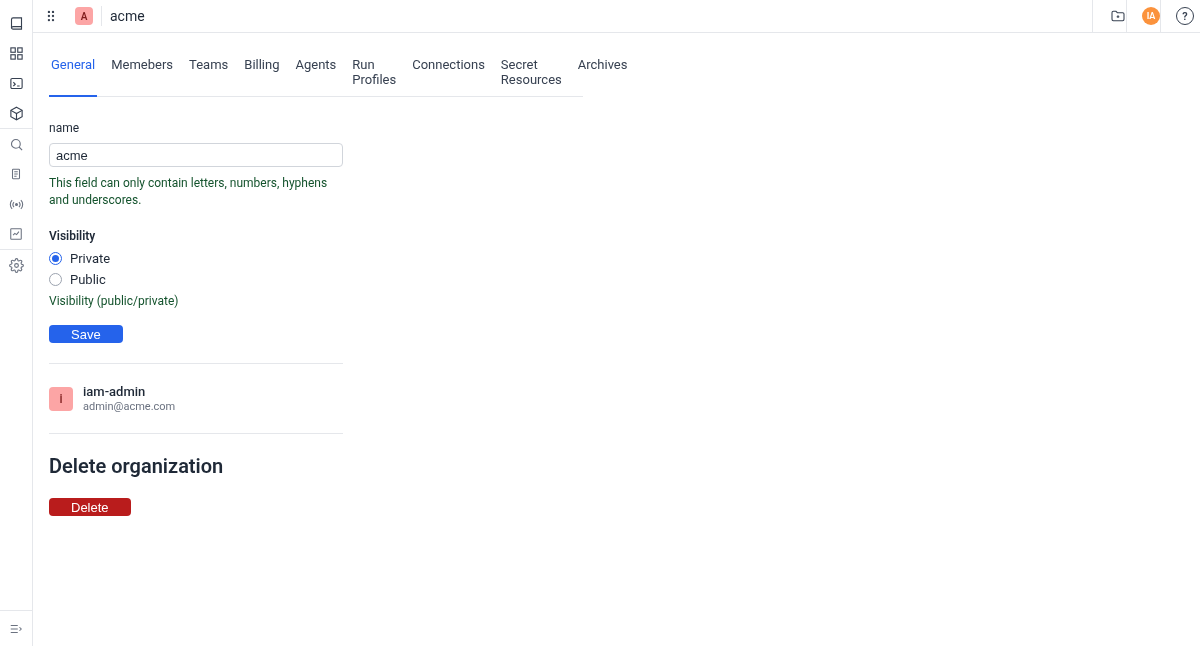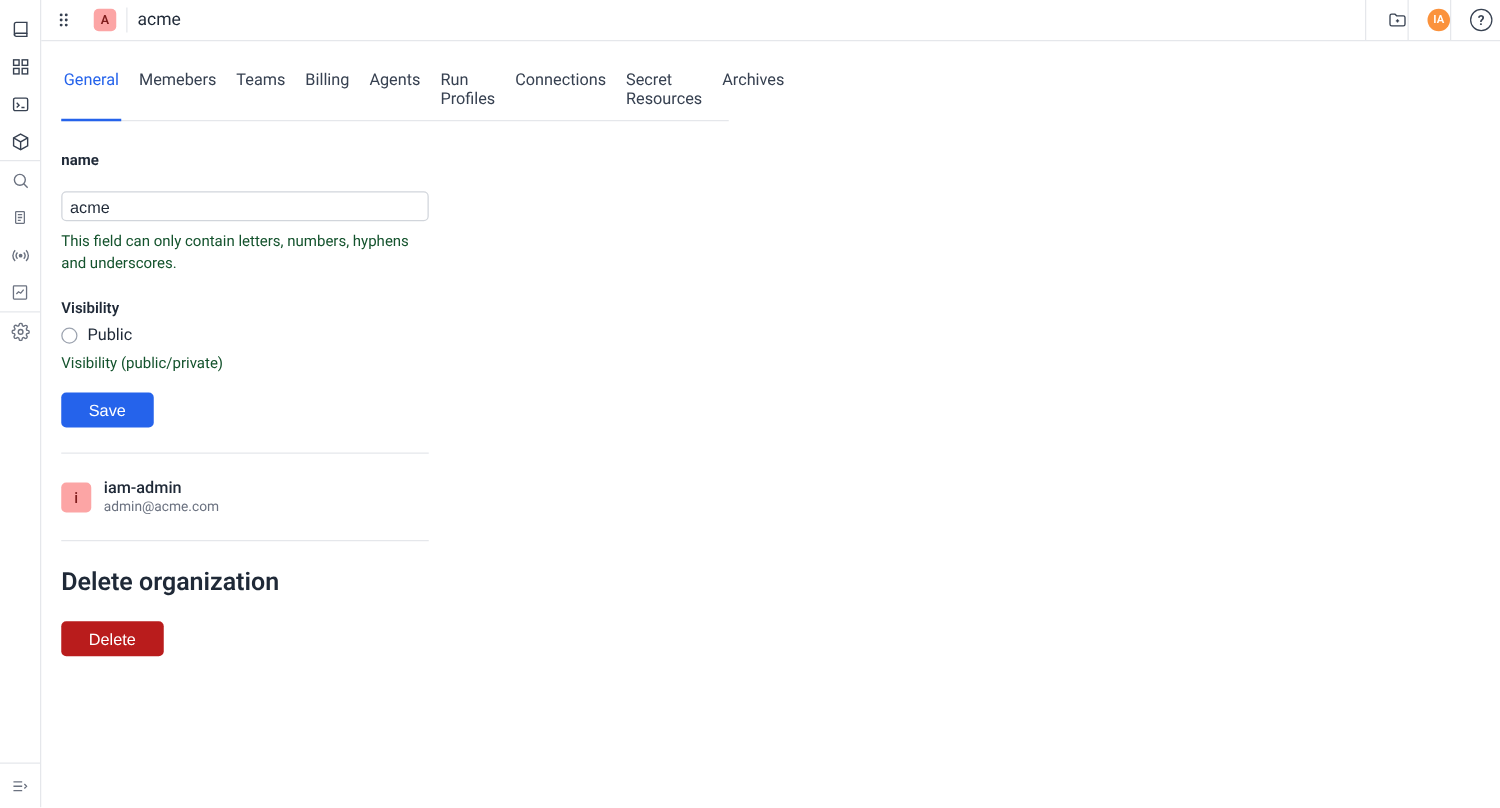--- a/index.html
+++ b/index.html
@@ -28,31 +28,31 @@
   .avatar { width:18px; height:18px; border-radius:50%; background:#fb923c; color:#fff; font-size:9px; font-weight:600; display:flex; align-items:center; justify-content:center; }
   .help-icon { width:18px; height:18px; border:1.5px solid #374151; border-radius:50%; display:flex; align-items:center; justify-content:center; font-size:11px; font-weight:600; color:#374151; }
 
   
   .content { padding: 18px 16px; overflow:auto; }
   .tabs { display:flex; gap:12px; border-bottom:1px solid #e5e7eb; margin-bottom: 24px; width: 534px; max-width:100%; }
   .tab { padding: 6px 2px 8px 2px; font-size: 13px; color:#374151; cursor:pointer; border-bottom: 2px solid transparent; margin-bottom:-1px; }
   .tab.active { color:#2563eb; border-bottom-color:#2563eb; font-weight:400; }
 
   .section { width: 294px; max-width:100%; }
-  .label-sm { font-size: 12px; font-weight:700; margin-bottom:18px; display:block; }
+  .label-sm { font-size: 12px; font-weight:400; margin-bottom:8px; display:block; }
   .text-input { width:100%; height:24px; border:1px solid #d1d5db; border-radius:4px; padding: 3px 6px; font-size:13px; color:#1f2937; }
   .helper { font-size: 12px; color:#14532d; margin-top:8px; line-height:1.4; }
 
   .sub-head { font-size:12px; font-weight:600; margin-top:20px; margin-bottom:8px; }
   .radio-row { display:flex; align-items:center; gap:8px; margin-bottom:6px; font-size:13px; cursor:pointer; }
   .radio { width:13px; height:13px; border-radius:50%; border:1px solid #9ca3af; display:inline-flex; align-items:center; justify-content:center; }
   .radio.checked { border-color:#2563eb; }
   .radio.checked::after { content:""; width:7px; height:7px; border-radius:50%; background:#2563eb; }
 
-  .btn { display:inline-flex; align-items:center; justify-content:center; height:28px; padding:0 22px; border-radius:4px; border:none; font-size:13px; cursor:pointer; }
+  .btn { display:inline-flex; align-items:center; justify-content:center; height:18px; padding:0 22px; border-radius:4px; border:none; font-size:13px; cursor:pointer; }
   .btn-primary { background:#2563eb; color:#fff; margin-top:16px; }
   .btn-danger { background:#b91c1c; color:#fff; margin-top:16px; }
 
   .hr { height:1px; background:#e5e7eb; margin: 20px 0; width:294px; }
 
   .h2 { font-size:16px; font-weight:600; margin-bottom:14px; }
   .owner-row { display:flex; align-items:center; gap:10px; }
   .owner-badge { width:24px; height:24px; border-radius:4px; background:#fca5a5; color:#7f1d1d; display:flex; align-items:center; justify-content:center; font-size:12px; font-weight:500; }
   .owner-name { font-size:13px; font-weight:500; line-height:1.2; }
   .owner-mail { font-size:11px; color:#6b7280; line-height:1.2; }
@@ -178,20 +178,24 @@
       <div class="tab">Archives</div>
     </div>
 
     <div class="section">
       <label class="label-sm">name</label>
       <input type="text" class="text-input" value="acme" style="">
       <div class="helper">This field can only contain letters, numbers, hyphens and underscores.</div>
 
       <div class="sub-head">Visibility</div>
       <div class="radio-row">
+        <span class="radio checked"></span>
+        <span>Private</span>
+      </div>
+      <div class="radio-row">
         <span class="radio"></span>
         <span>Public</span>
       </div>
       <div class="helper" style="margin-top:4px;">Visibility (public/private)</div>
 
       <button class="btn btn-primary">Save</button>
     </div>
 
     <div class="hr"></div>
 

